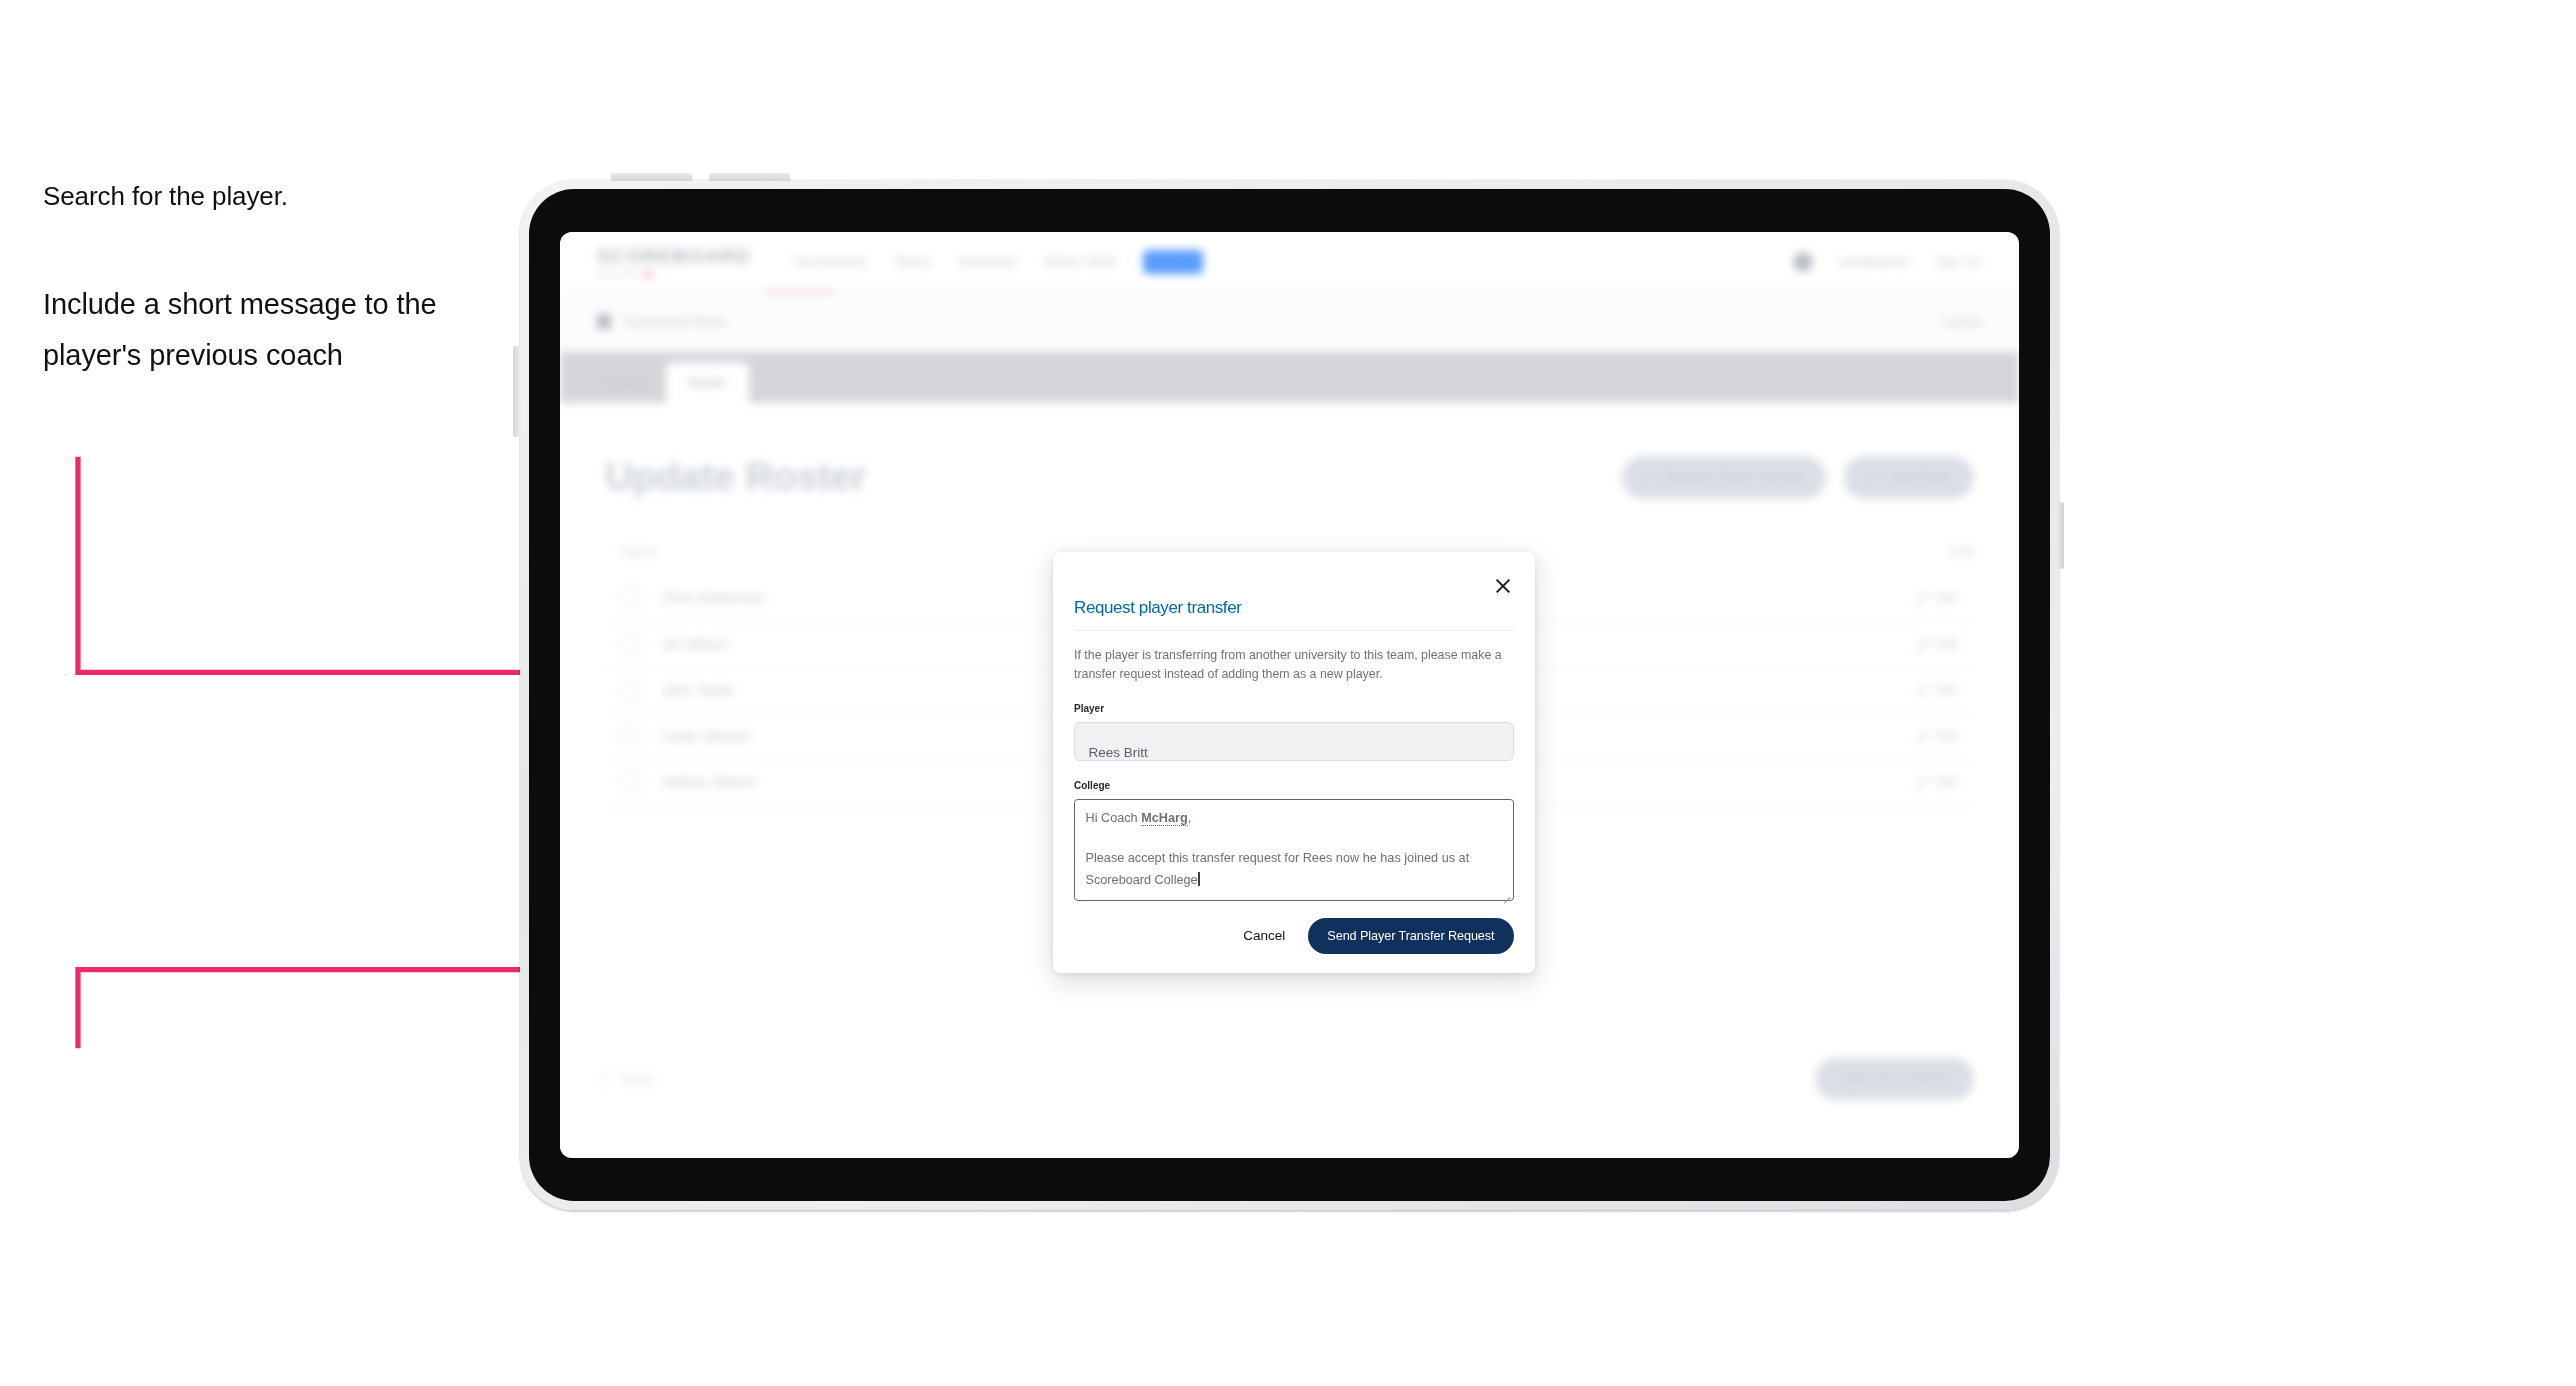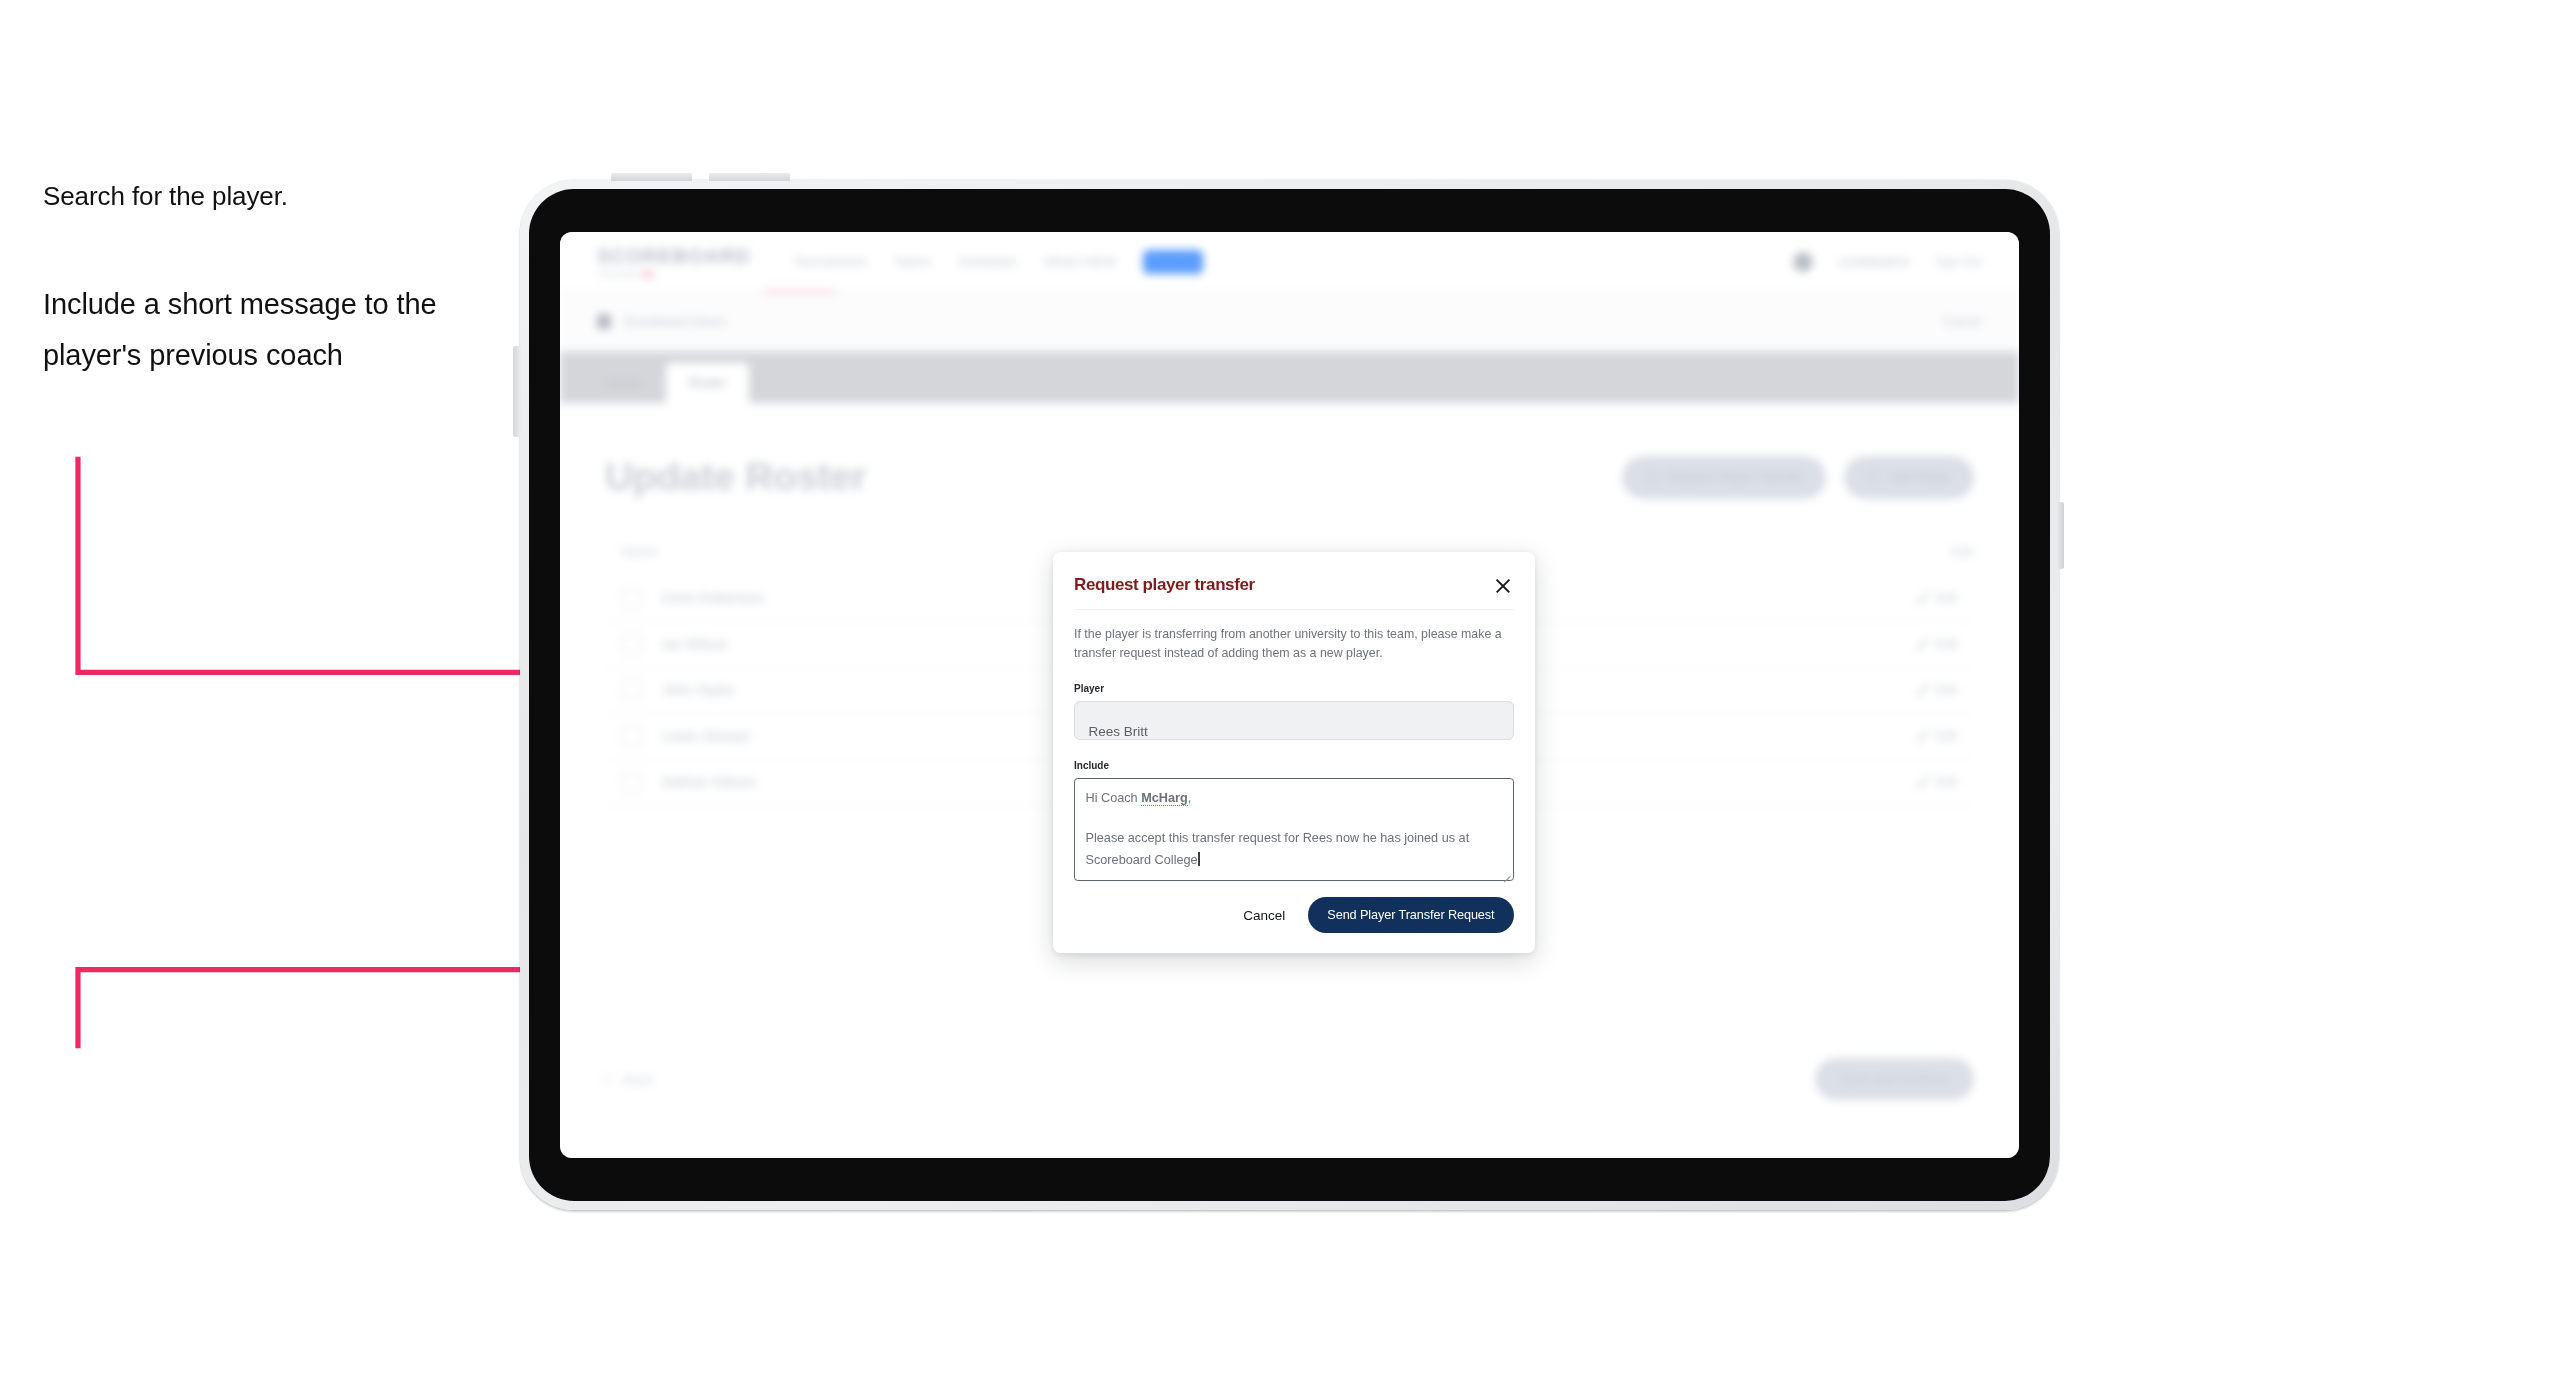--- a/index.html
+++ b/index.html
@@ -123,21 +123,21 @@
 
   
   .modal-layer { position: absolute; inset: 0; }
   .modal {
     position: absolute; left: 493px; top: 320px; width: 482px;
     background: #ffffff; border-radius: 7.5px;
     box-shadow: 0 7.5px 25.5px rgba(17,24,39,0.16), 0 1.5px 6px rgba(17,24,39,0.08);
     padding: 22.5px 21px 19.5px 21px;
   }
   .modal-head { display: flex; align-items: flex-start; padding-bottom: 12px; border-bottom: 0.7px solid #eceef0; }
-  .modal-title { font-size: 17px; font-weight: 700; color: #7f1d1d; letter-spacing: -0.4px; }
+  .modal-title { font-size: 17px; font-weight: 400; color: #0369a1; letter-spacing: -0.4px; margin-top: 23px; }
   .close-icon { margin-left: auto; width: 22.5px; height: 22.5px; position: relative; cursor: pointer; }
   .close-icon:before, .close-icon:after {
     content: ""; position: absolute; left: 2.2px; top: 10.5px; width: 18px; height: 1.8px; background: #16181c;
   }
   .close-icon:before { transform: rotate(45deg); }
   .close-icon:after  { transform: rotate(-45deg); }
 
   .modal-desc { margin-top: 15px; font-size: 12.4px; line-height: 19px; color: #6d737c; }
 
   .field-label { margin-top: 19.5px; font-size: 10px; font-weight: 700; color: #23262b; }
@@ -314,21 +314,21 @@
               <div class="close-icon"></div>
             </div>
 
             <div class="modal-desc">If the player is transferring from another university to this team, please make a transfer request instead of adding them as a new player.</div>
 
             <div class="field-label">Player</div>
             <div class="player-input">
               <span>Rees Britt</span>
             </div>
 
-            <div class="field-label">Include</div>
+            <div class="field-label">College</div>
             <div class="msg-box">
               <div><span>Hi Coach </span><span class="spell">McHarg</span><span>,</span></div>
               <div class="msg-line2"><span>Please accept this transfer request for Rees now he has joined us at Scoreboard College</span><span class="caret"></span></div>
               <div class="resize-grip">
                 <i class="grip1"></i>
                   <i class="grip2"></i>
               </div>
             </div>
 
             <div class="modal-foot">

